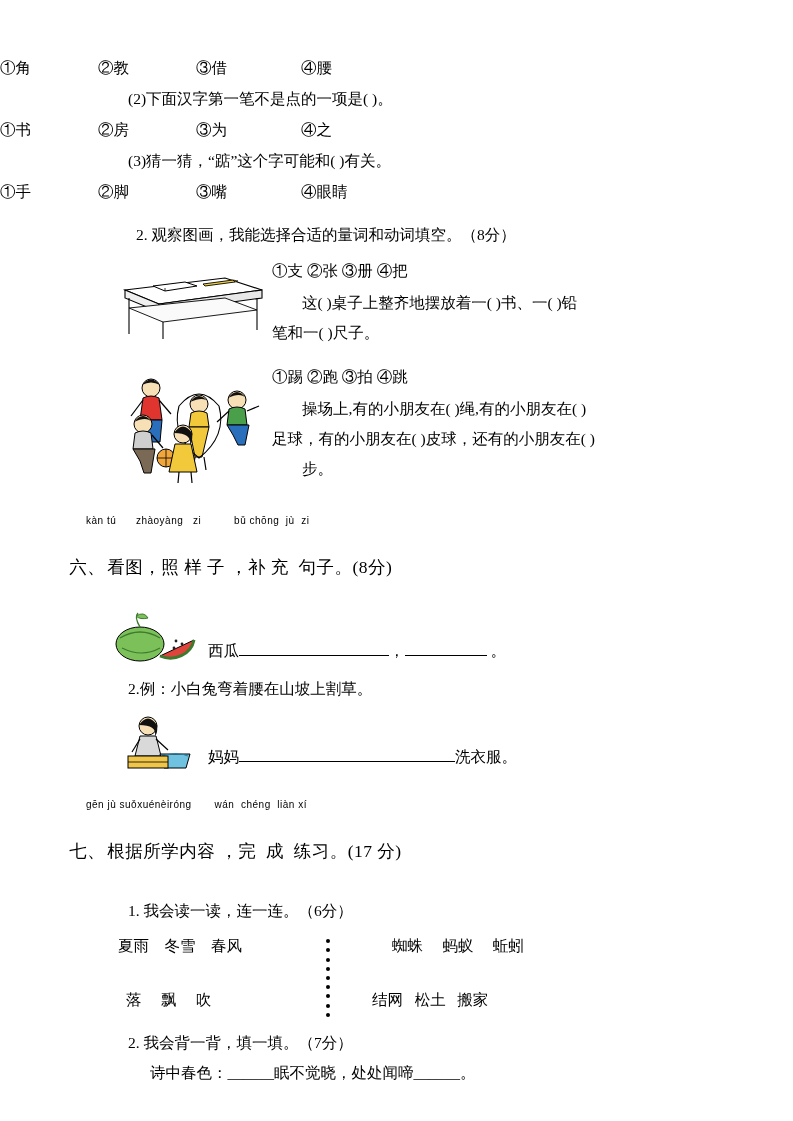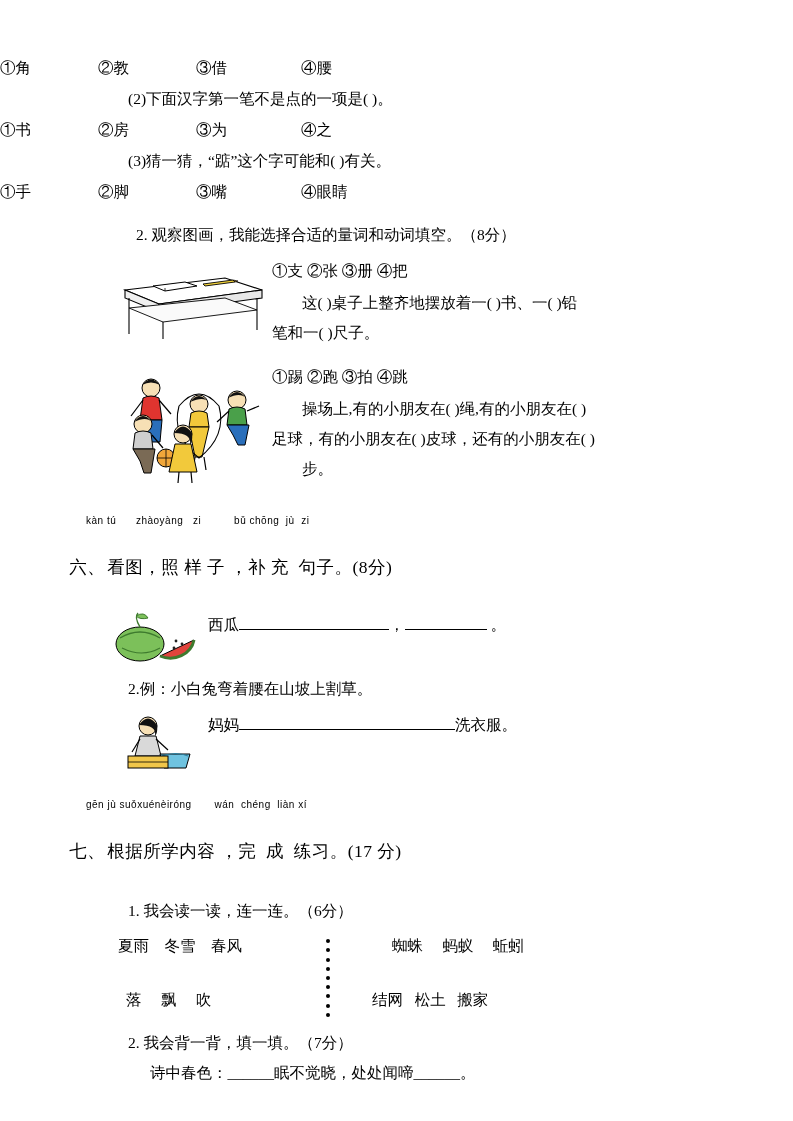--- a/index.html
+++ b/index.html
@@ -91,21 +91,21 @@
   .sec-title .no { margin-right: 2px; }
 
   .sub {
     margin-left: 128px;
     font-size: 15.5px;
     line-height: 30px;
   }
 
   .ex-row {
     display: flex;
-    align-items: flex-start;
+    align-items: flex-end;
     margin-left: 104px;
     margin-top: 4px;
   }
   .ex-pic {
     width: 104px;
     flex: 0 0 104px;
     display: flex;
     justify-content: center;
   }
   .ex-text {

